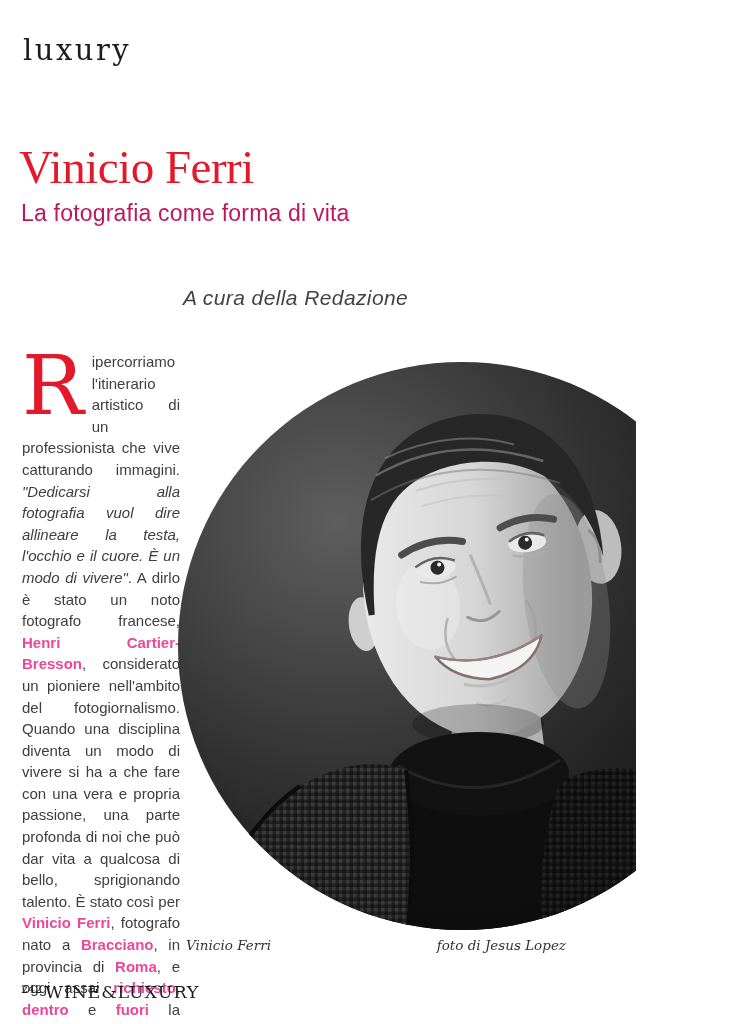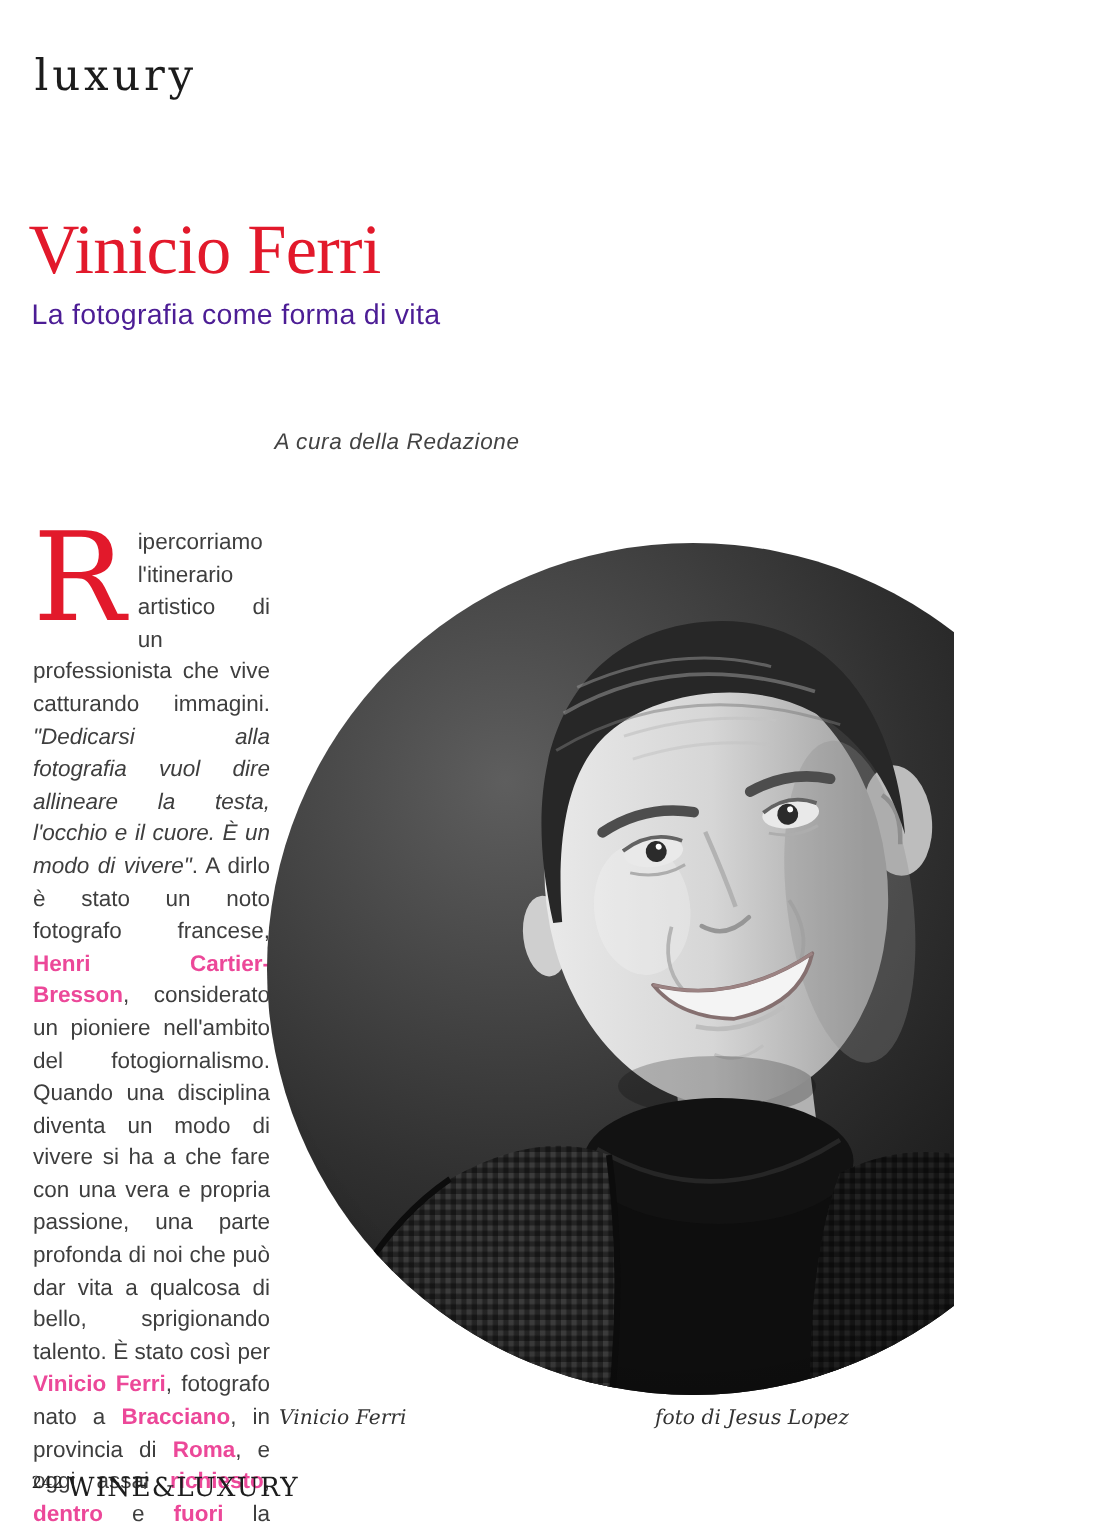--- a/index.html
+++ b/index.html
@@ -25,25 +25,25 @@
   
   .title {
     position: absolute; left: 19px; top: 140px;
     font-family: "Liberation Serif", serif;
     font-size: 47px; font-weight: 400;
     letter-spacing: -0.5px;
     color: #e2192b;
   }
   .subtitle {
     position: absolute; left: 21px; top: 200px;
-    font-size: 19px; color: #4c1d95; letter-spacing: 0.2px;
+    font-size: 23px; color: #be185d; letter-spacing: 0.2px;
   }
   .byline {
     position: absolute; left: 183px; top: 286px;
-    font-size: 15px; font-style: italic; color: #434343;
+    font-size: 21px; font-style: italic; color: #434343;
     letter-spacing: 0.4px;
     text-align: center;
   }
 
   
   .article {
     position: absolute; left: 22px; top: 336px;
     width: 158px;
     font-size: 15px; line-height: 21.6px;
     color: #3e3e3e;

